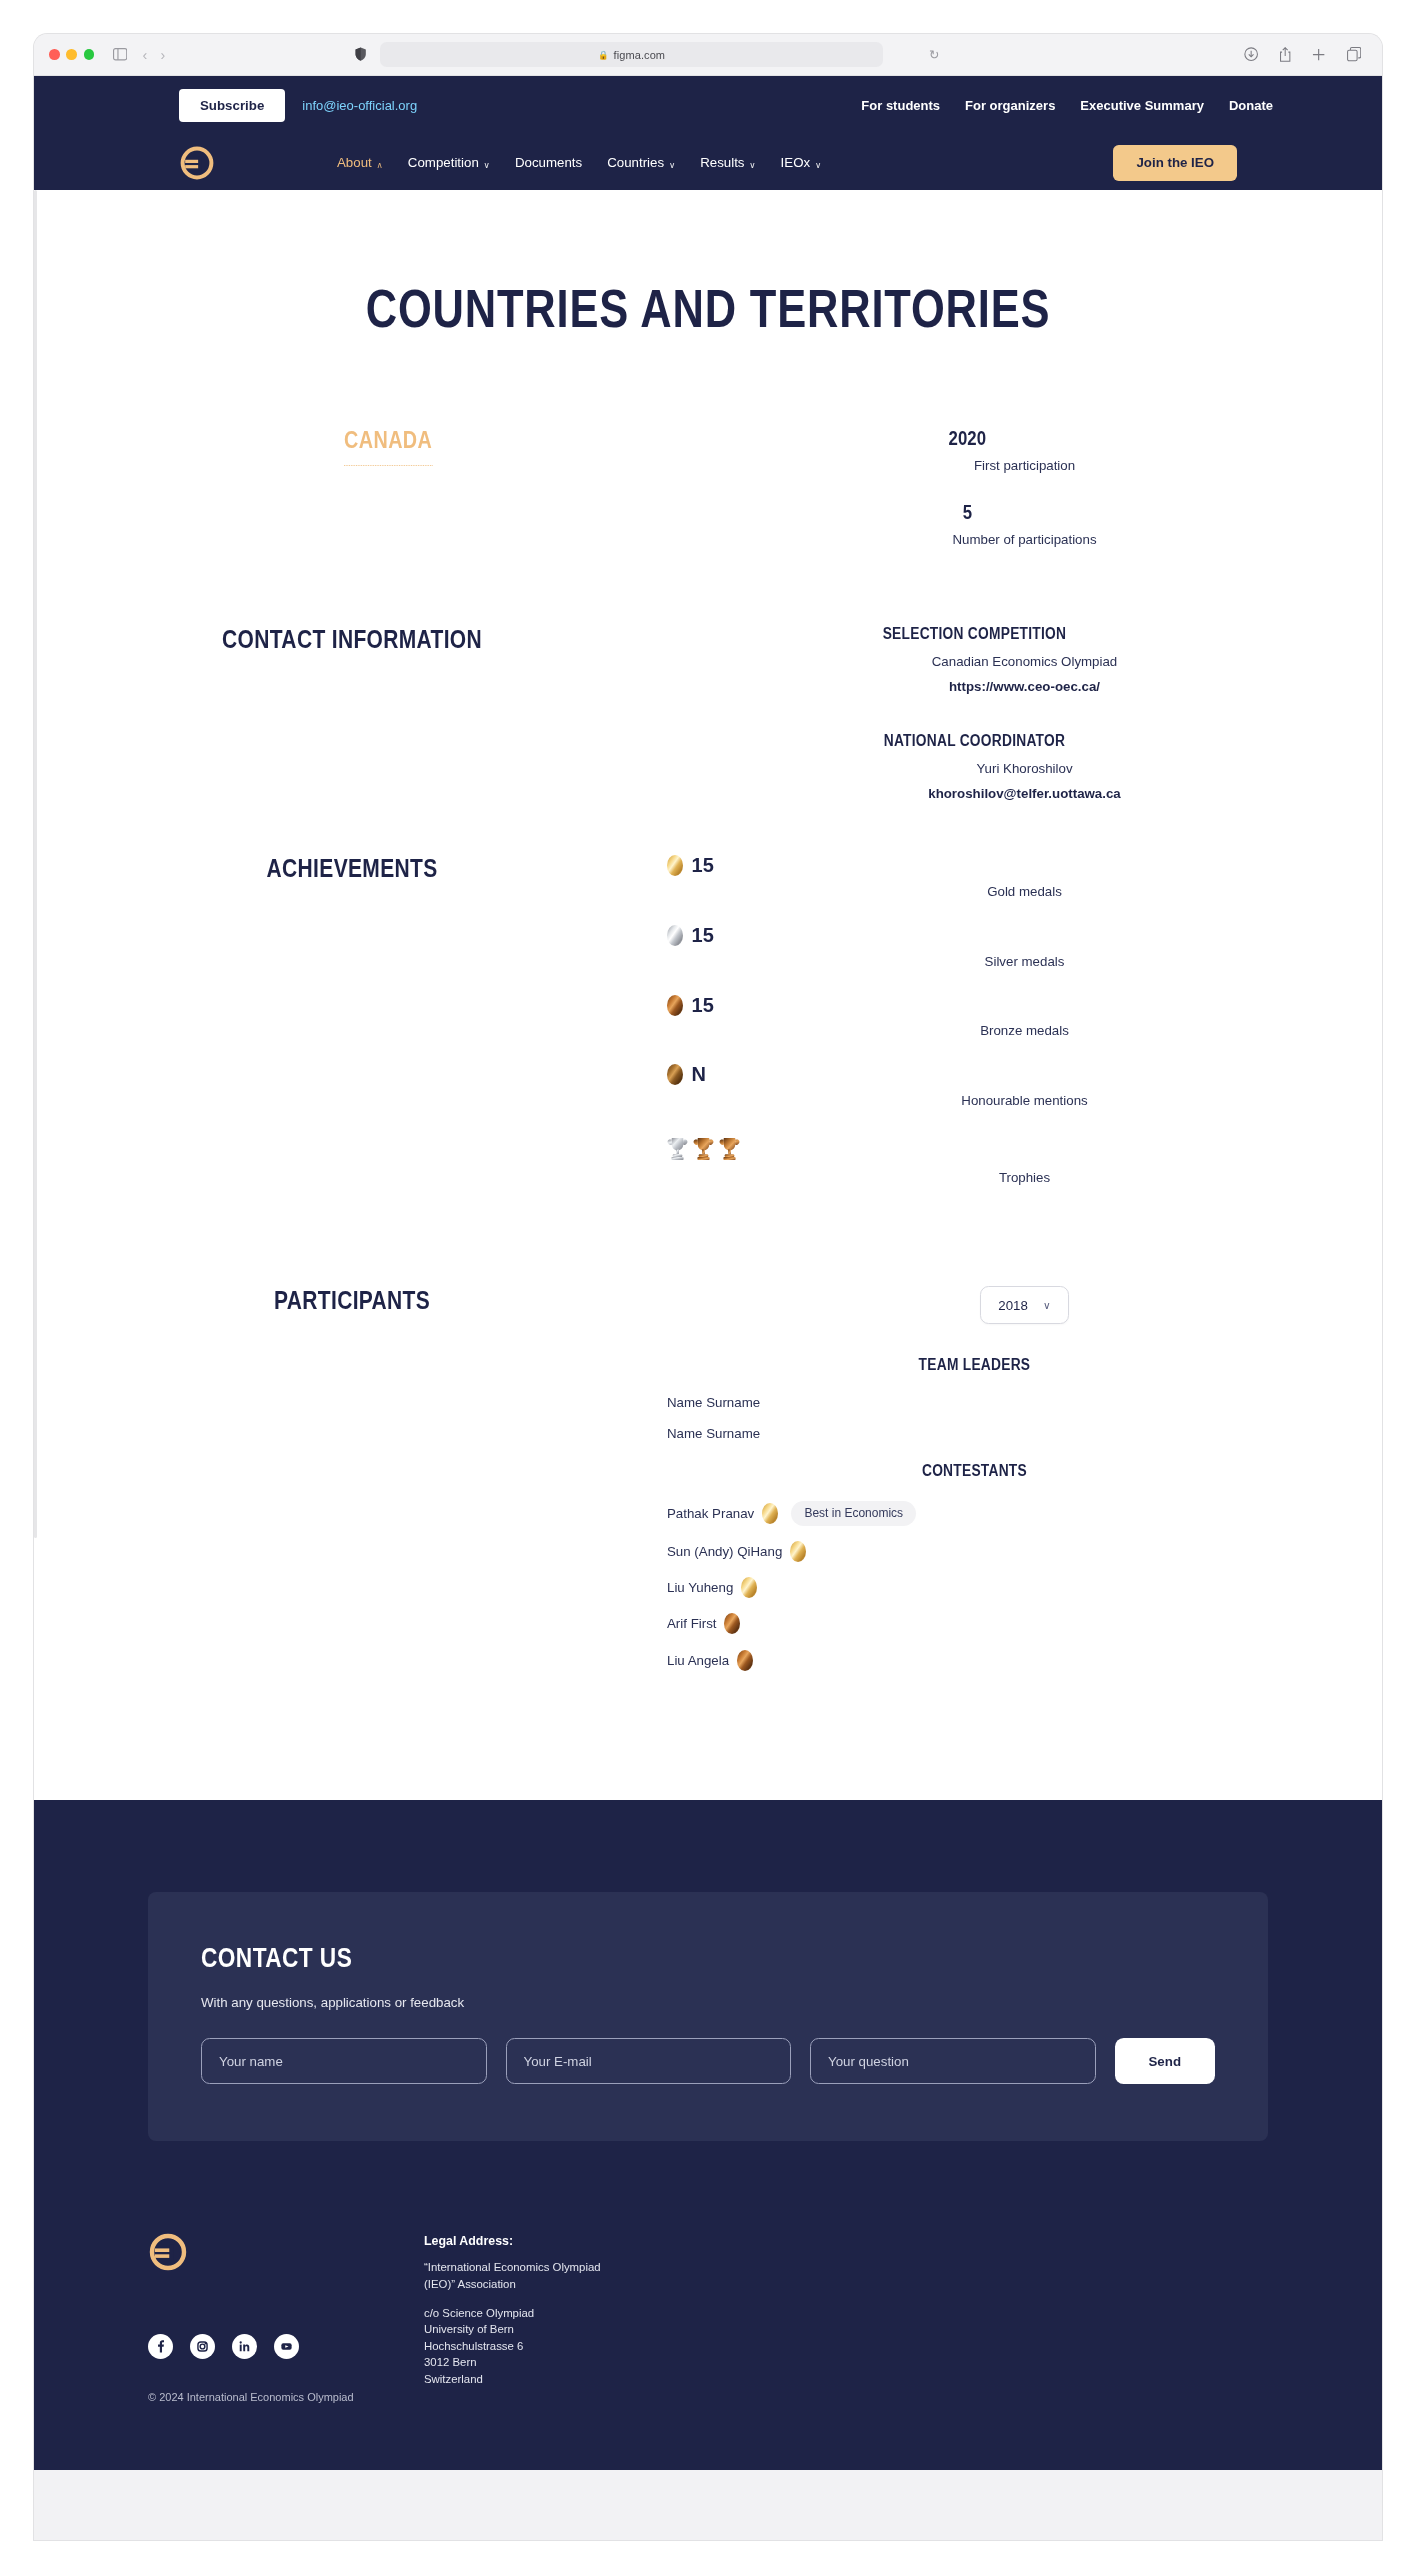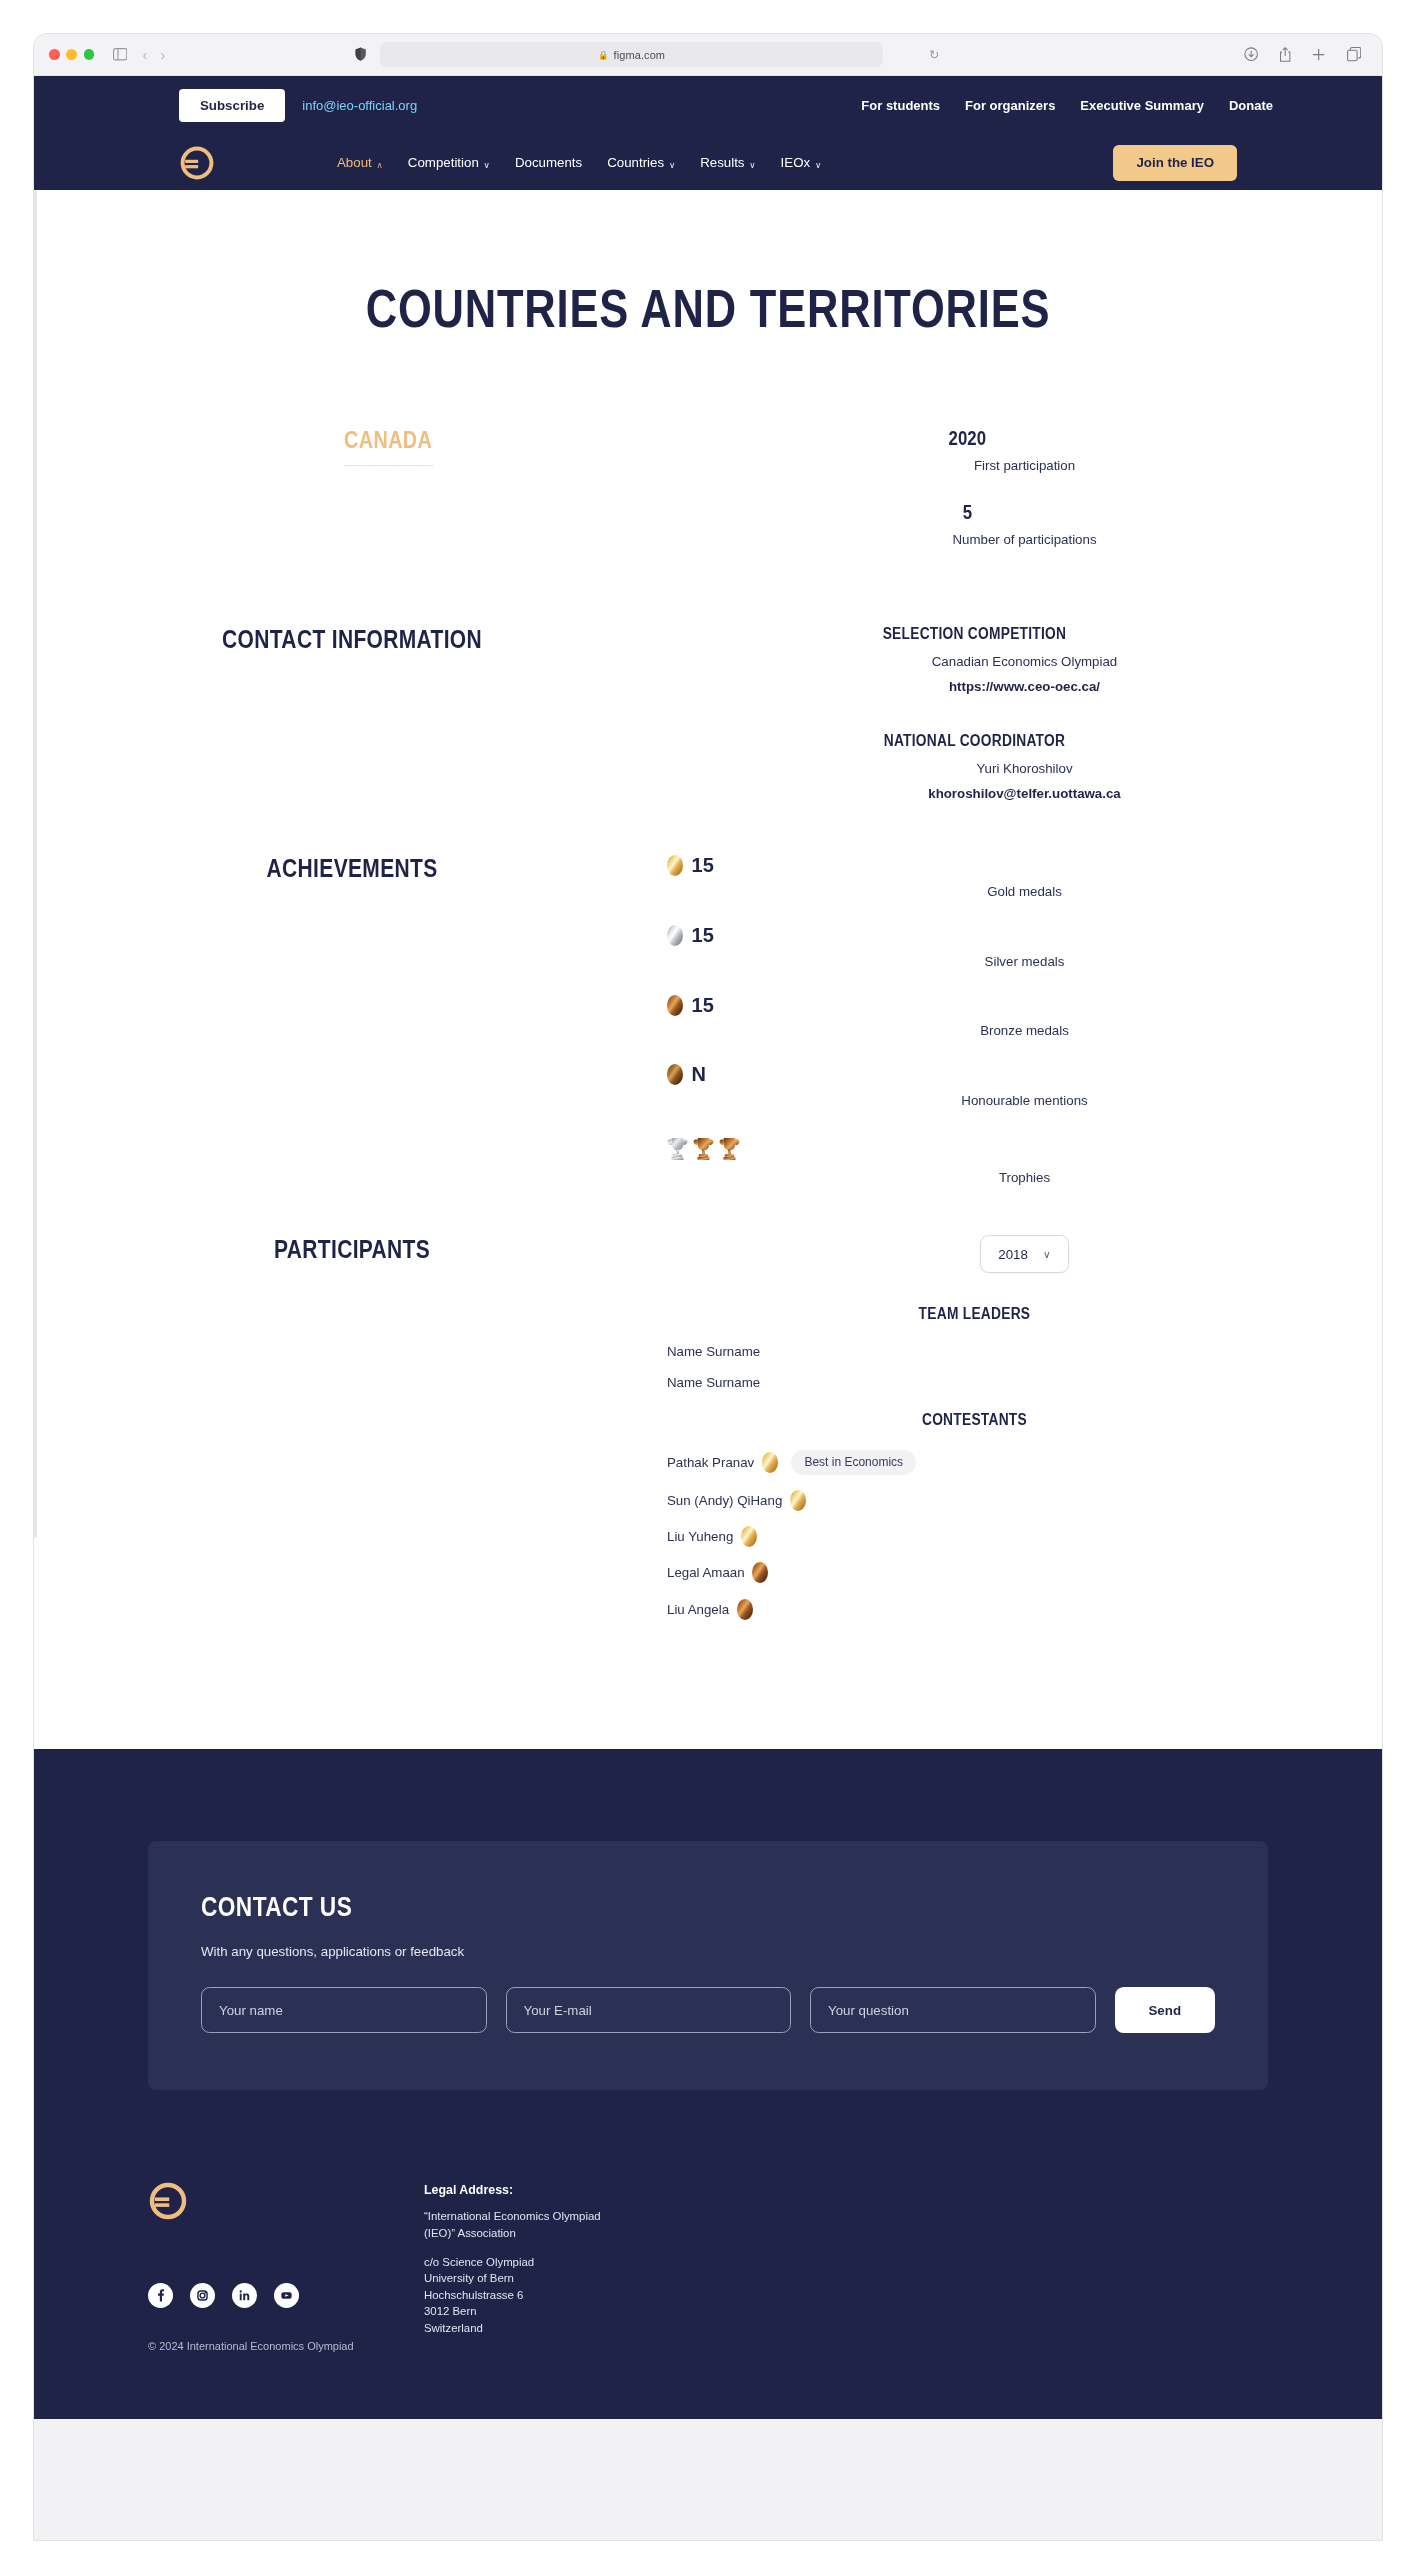--- a/index.html
+++ b/index.html
@@ -436,21 +436,21 @@
                       <rect x="4.6" y="22" width="12.8" height="3" rx="1" fill="url(#gbr2)"></rect>
                     </svg>
                   </span>
                 </div>
                 <div class="ach-label">Trophies</div>
               </div>
 
             </div>
           </div>
 
-          <div class="row" style="margin-top:25px;">
+          <div class="row" style="margin-top:76px;">
             <div class="col-left">
               <div class="sect-h">PARTICIPANTS</div>
             </div>
             <div class="col-right">
 
               <div class="year-select">
                 <span class="yv">2018</span>
                 <span class="yc">∨</span>
               </div>
 
@@ -473,21 +473,21 @@
                   <span>Sun (Andy) QiHang</span>
                   <span class="medal gold"></span>
                 </div>
 
                 <div class="pname">
                   <span>Liu Yuheng</span>
                   <span class="medal gold"></span>
                 </div>
 
                 <div class="pname">
-                  <span>Legal Amaan</span>
+                  <span>Arif First</span>
                   <span class="medal bronze"></span>
                 </div>
 
                 <div class="pname">
                   <span>Liu Angela</span>
                   <span class="medal bronze"></span>
                 </div>
 
               </div>
             </div>

